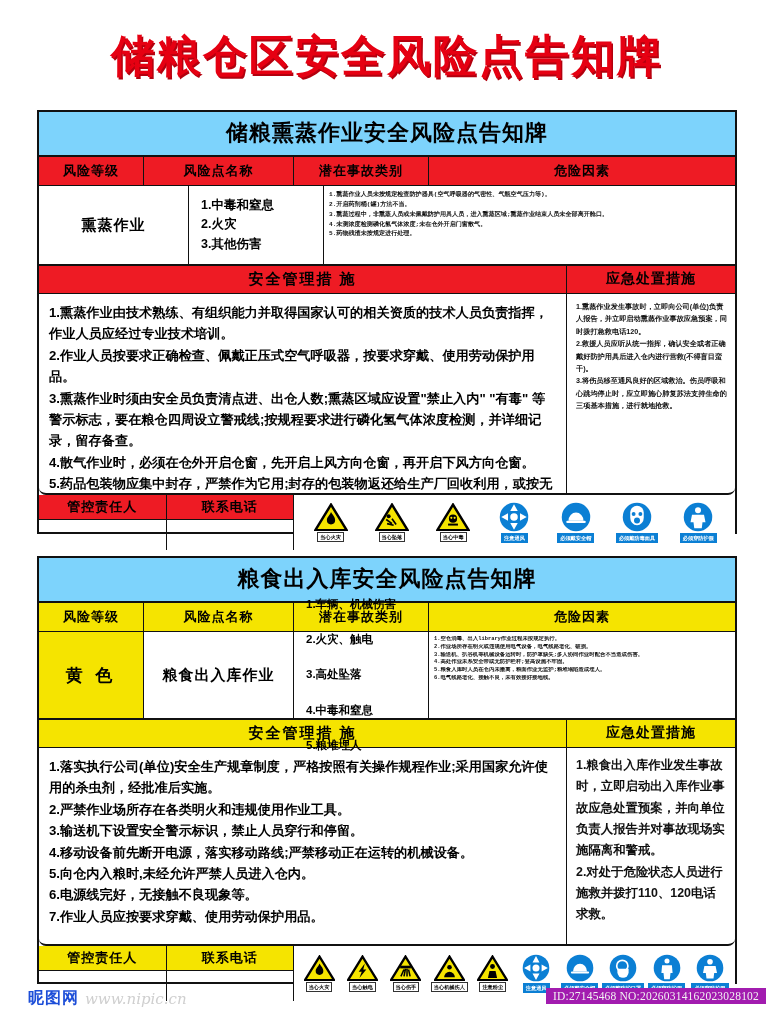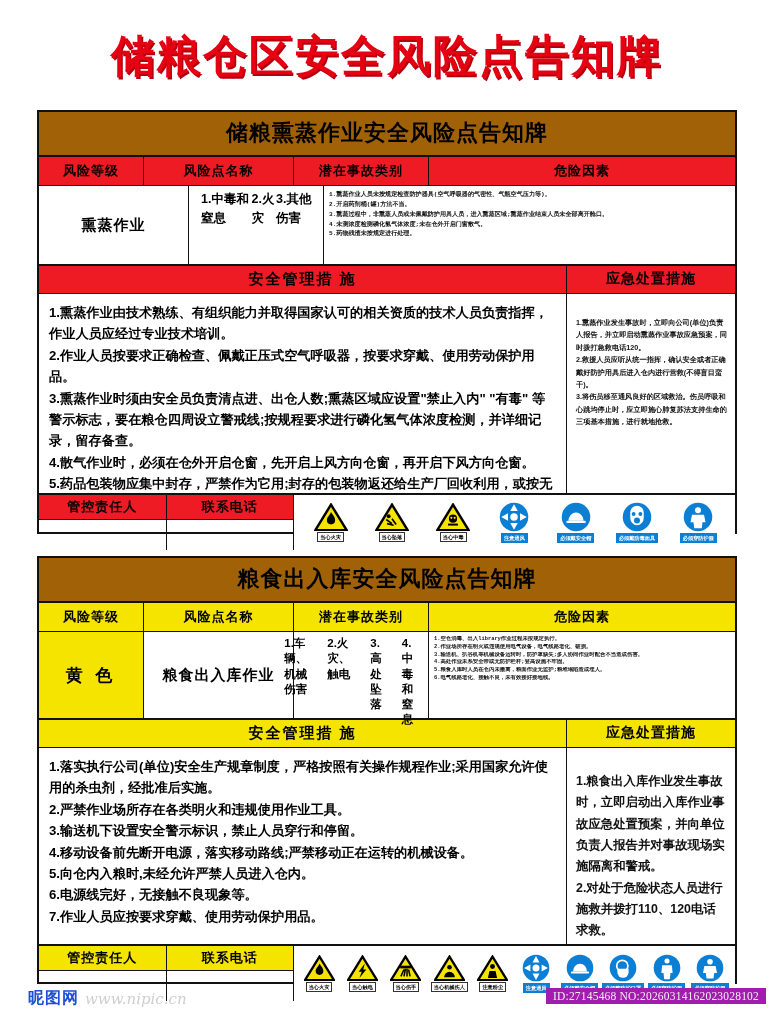--- a/index.html
+++ b/index.html
@@ -32,21 +32,21 @@
   }
   #board-1{top:110px;height:424px;}
   #board-2{top:556px;height:428px;}
 
   .board-title{
     text-align:center;font-weight:bold;
     font-size:22px;color:#000;
     padding:6px 0 7px 0;
     border-bottom:2px solid #111;
     letter-spacing:1px;
-    background:#a16207;
+    background:#7dd3fc;
   }
 
   .hdr-row{display:flex;border-bottom:1.5px solid #111;}
   .hdr-cell{
     font-weight:bold;font-size:13px;color:#000;
     text-align:center;padding:5px 0 5px 0;
     box-sizing:border-box;
     border-right:1.5px solid #111;
     letter-spacing:1px;
   }
@@ -71,21 +71,21 @@
     font-weight:bold;font-size:17px;letter-spacing:4px;
   }
   .level-orange{background:#ee1b24;color:#000;}
   .level-yellow{background:#f5e400;color:#000;}
 
   .name-cell{
     display:flex;align-items:center;justify-content:center;
     font-weight:bold;font-size:15px;background:#fff;letter-spacing:1px;
   }
   .acc-cell{
-    display:flex;flex-direction:row;justify-content:center;
+    display:flex;flex-direction:column;justify-content:center;
     background:#fff;font-weight:bold;font-size:12.5px;line-height:1.55;
     padding-left:12px;
   }
   .acc-cell.tight{font-size:11.5px;line-height:1.33;gap:20px;}
   .haz-cell{background:#fff;}
   .haz-line{
     font-size:6.1px;font-weight:bold;line-height:1.62;
     color:#111;white-space:nowrap;overflow:hidden;
     letter-spacing:0px;
   }
@@ -95,27 +95,27 @@
   .meas-hdr{display:flex;border-bottom:1.5px solid #111;}
   .meas-hdr .left{
     flex:1;text-align:center;font-weight:bold;font-size:15px;
     padding:4px 0;border-right:1.5px solid #111;letter-spacing:2px;
   }
   .meas-hdr .right{
     width:168px;text-align:center;font-weight:bold;font-size:14px;
     padding:4px 0;letter-spacing:1px;
   }
 
-  .meas-body{display:flex;border-bottom:2px solid #111;}
+  .meas-body{display:flex;border-bottom:2px solid #111;border-radius:7px;}
   .meas-left{
     flex:1;border-right:1.5px solid #111;
     padding:8px 9px 8px 10px;box-sizing:border-box;
   }
   .meas-right{
-    width:168px;padding:23px 8px 7px 9px;box-sizing:border-box;
+    width:168px;padding:7px 8px 7px 9px;box-sizing:border-box;
   }
   .m-line{
     font-size:13.2px;font-weight:bold;color:#000;
     line-height:1.62;letter-spacing:0px;
   }
   .e-line{
     font-size:7.2px;font-weight:bold;color:#111;
     line-height:1.72;letter-spacing:0;
   }
   .meas-right.big .e-line{font-size:12.4px;line-height:1.72;}

